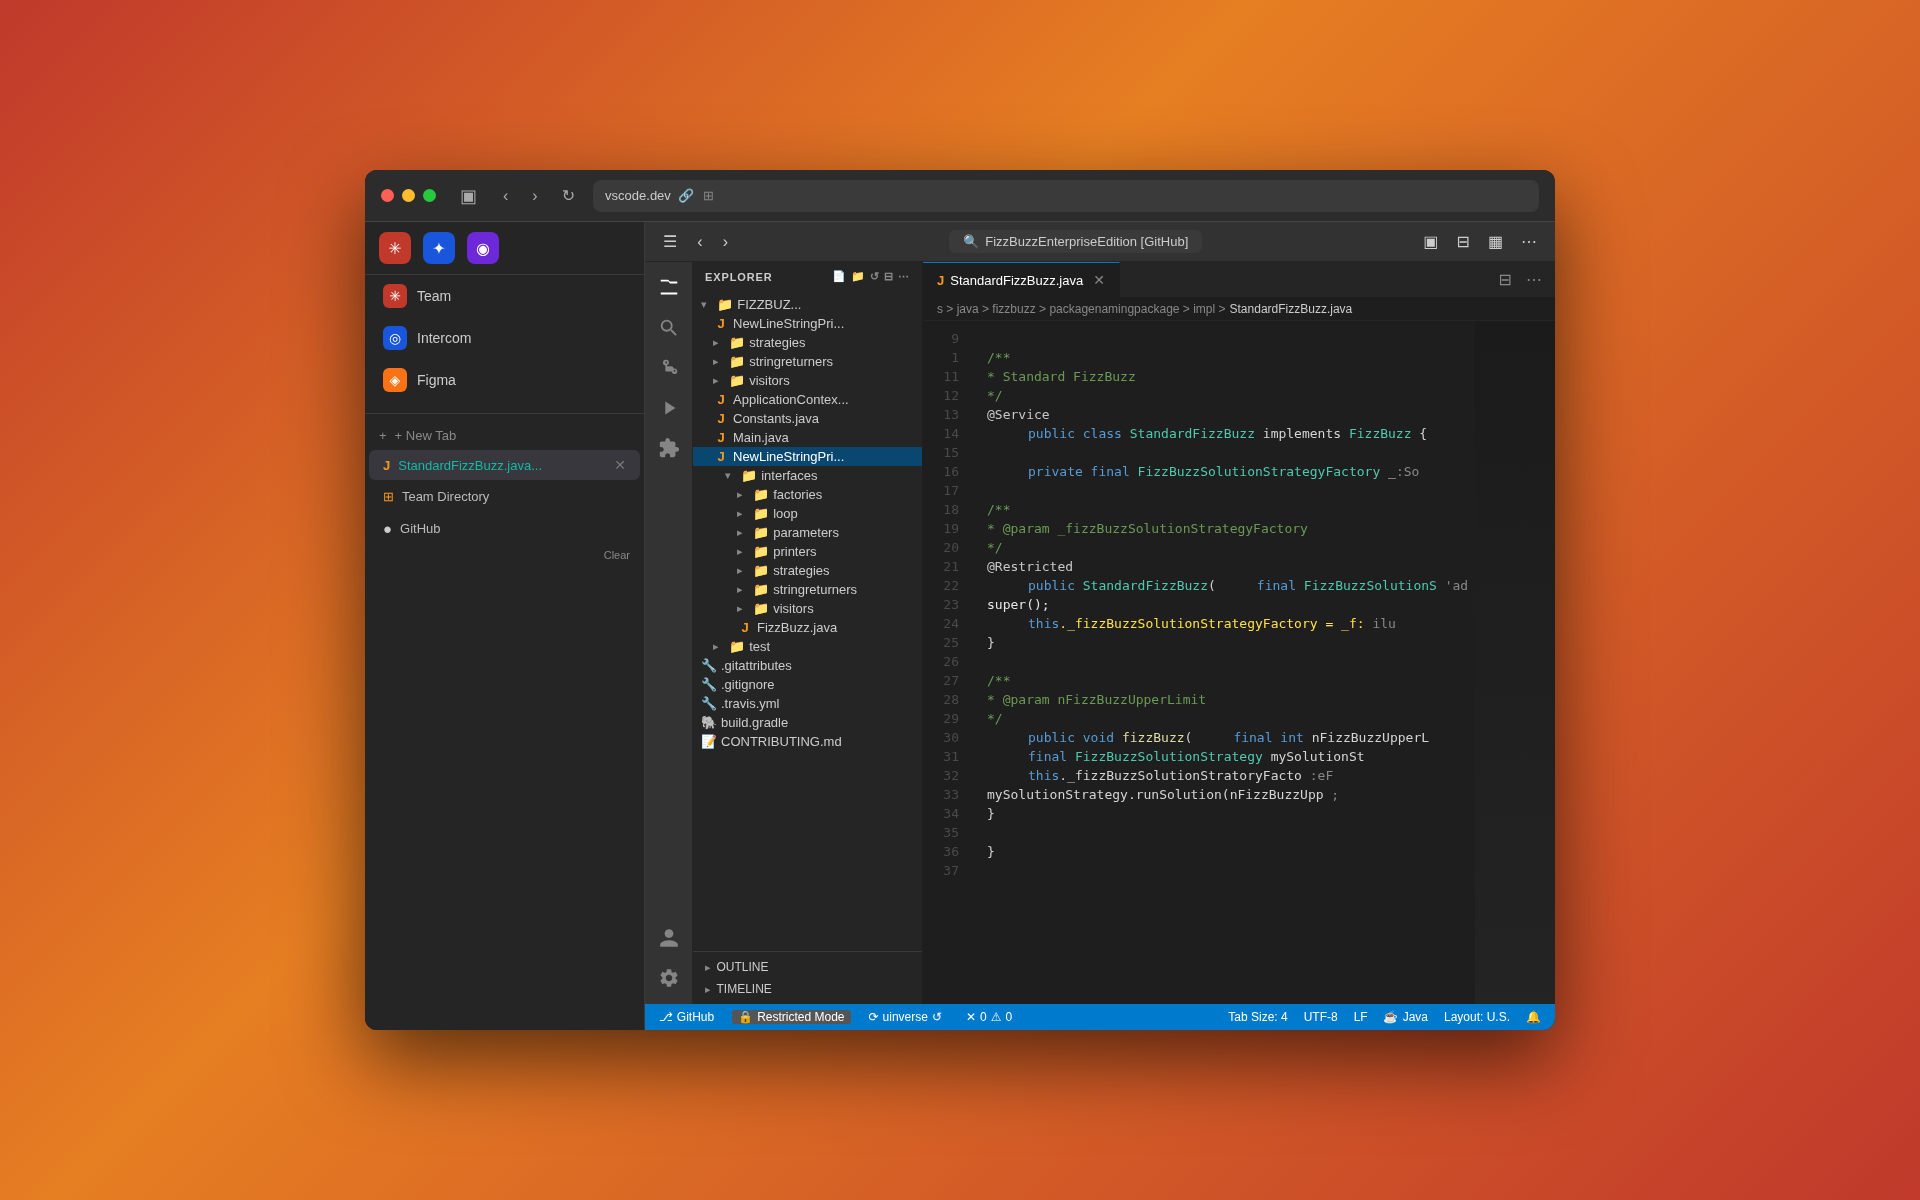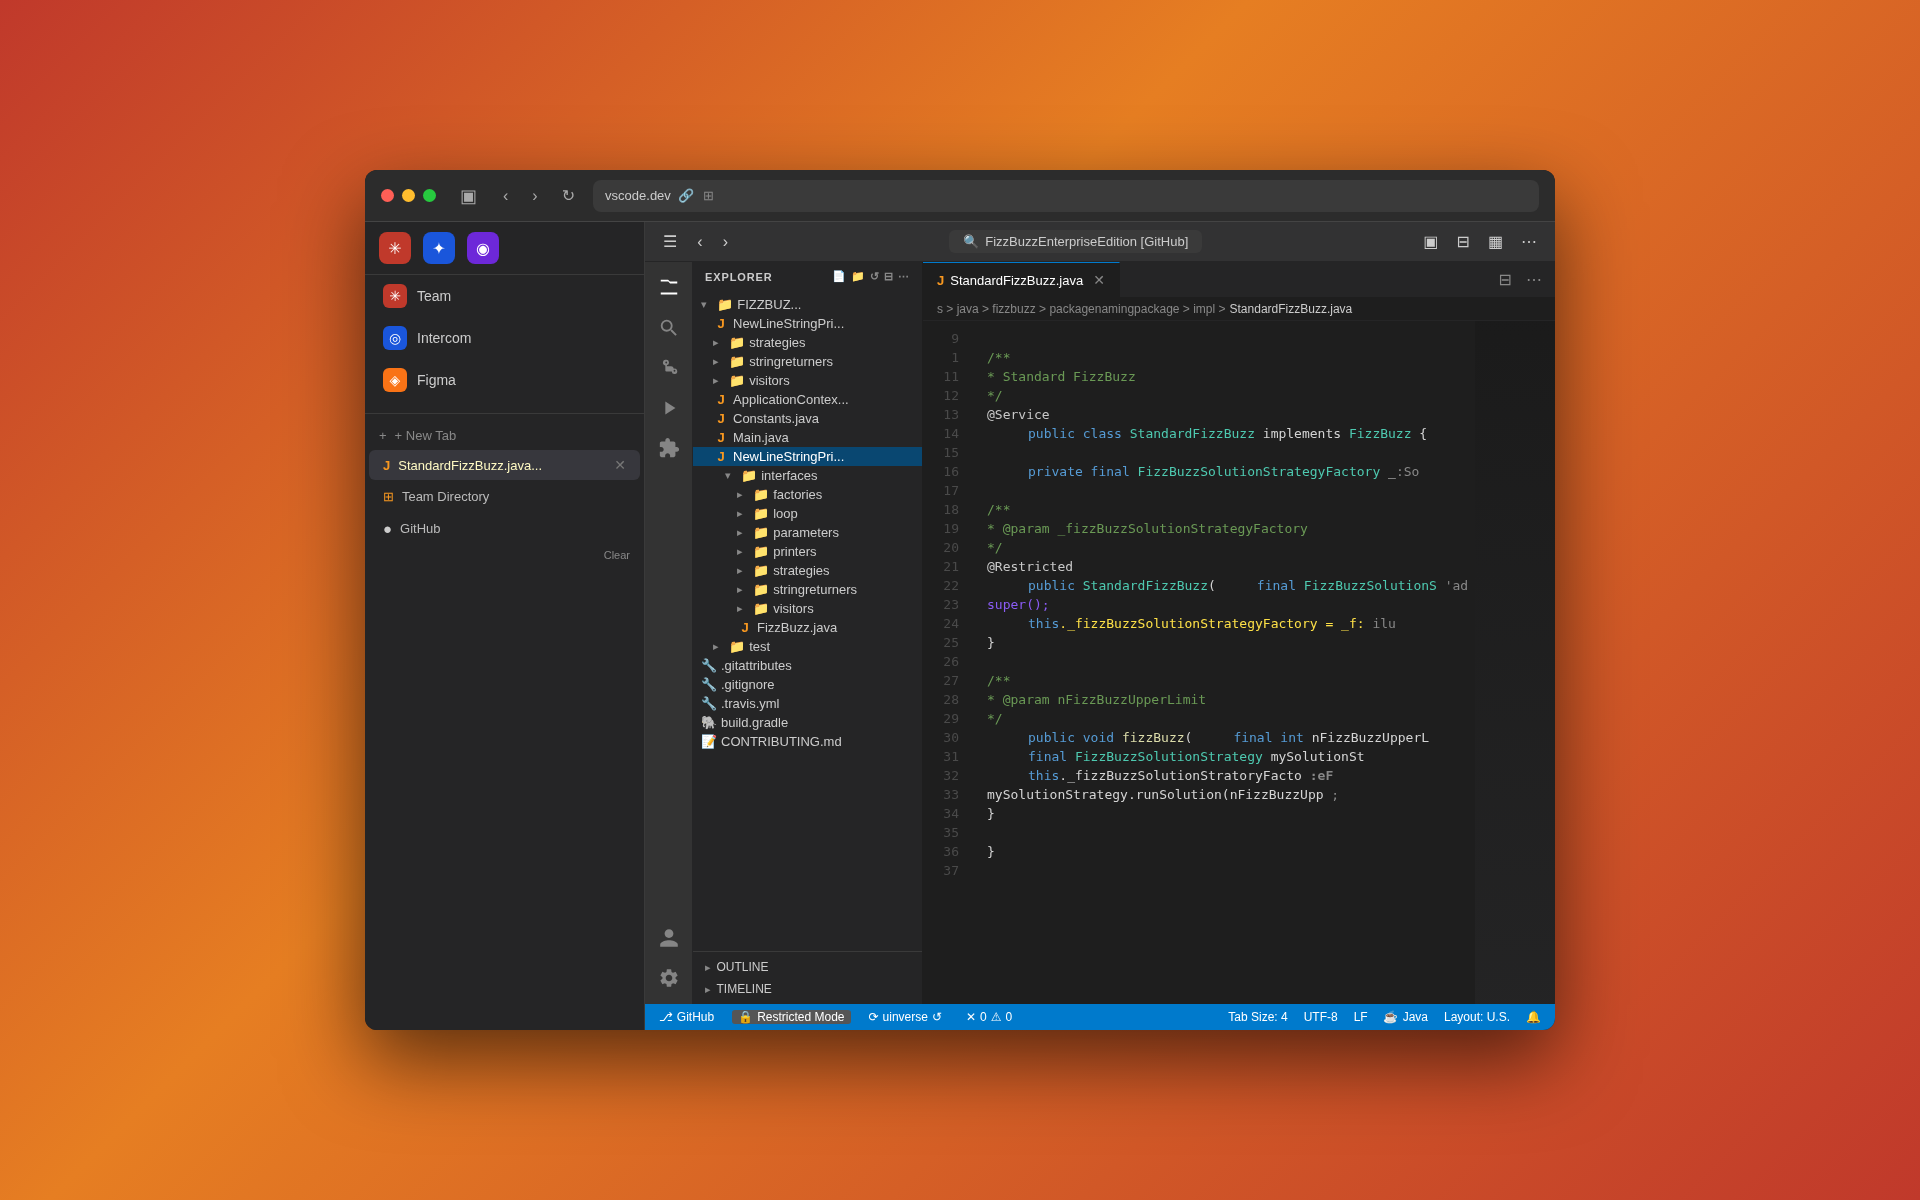--- a/index.html
+++ b/index.html
@@ -534,21 +534,21 @@
 
       <div style="margin-top:12px; border-top:1px solid #3a3a3a; padding-top:8px;">
         <div class="new-tab-btn">
           <span style="color:#888;">+</span>
           <span>+ New Tab</span>
         </div>
       </div>
 
       <div class="tab-item active-tab">
         <span style="color:#f89820; font-size:13px; font-weight:bold;">J</span>
-        <span style="font-size:13px; color:#fef9c3;">StandardFizzBuzz.java...</span>
+        <span style="font-size:13px; color:#14b8a6;">StandardFizzBuzz.java...</span>
         <span class="tab-close">✕</span>
       </div>
 
       <div class="tab-item">
         <span style="color:#f89820; font-size:13px;">⊞</span>
         <span style="font-size:13px;">Team Directory</span>
       </div>
 
       <div class="tab-item">
         <span style="color:#ccc; font-size:15px;">●</span>
@@ -821,30 +821,30 @@
               <div class="code-line"><span class="code-annotation">@Service</span></div>
               <div class="code-line"><span class="code-keyword">public class </span><span class="code-class">StandardFizzBuzz</span><span style="color:#d4d4d4;"> implements </span><span class="code-interface">FizzBuzz</span><span style="color:#d4d4d4;"> {</span></div>
               <div class="code-line">&nbsp;</div>
               <div class="code-line"><span style="color:#d4d4d4;">  </span><span class="code-keyword">private final </span><span class="code-type">FizzBuzzSolutionStrategyFactory</span><span style="color:#d4d4d4;"> _</span><span style="color:#888;">:So</span></div>
               <div class="code-line">&nbsp;</div>
               <div class="code-line"><span class="code-comment">  /**</span></div>
               <div class="code-line"><span class="code-comment">   * @param _fizzBuzzSolutionStrategyFactory</span></div>
               <div class="code-line"><span class="code-comment">   */</span></div>
               <div class="code-line"><span class="code-annotation">@Restricted</span></div>
               <div class="code-line"><span style="color:#d4d4d4;">  </span><span class="code-keyword">public </span><span class="code-class">StandardFizzBuzz</span><span style="color:#d4d4d4;">(</span><span class="code-keyword">final </span><span class="code-type">FizzBuzzSolutionS</span><span style="color:#888;"> 'ad</span></div>
-              <div class="code-line"><span style="color:#8b5cf6;">    super();</span></div>
+              <div class="code-line"><span style="color:#e5e5e5;">    super();</span></div>
               <div class="code-line"><span style="color:#d4d4d4;">    </span><span class="code-keyword">this</span><span style="color:#fde047;">._fizzBuzzSolutionStrategyFactory = _f:</span><span style="color:#888;"> ilu</span></div>
               <div class="code-line"><span style="color:#d4d4d4;">  }</span></div>
               <div class="code-line">&nbsp;</div>
               <div class="code-line"><span class="code-comment">  /**</span></div>
               <div class="code-line"><span class="code-comment">   * @param nFizzBuzzUpperLimit</span></div>
               <div class="code-line"><span class="code-comment">   */</span></div>
               <div class="code-line"><span style="color:#d4d4d4;">  </span><span class="code-keyword">public void </span><span style="color:#dcdcaa;">fizzBuzz</span><span style="color:#d4d4d4;">(</span><span class="code-keyword">final int</span><span style="color:#d4d4d4;"> nFizzBuzzUpperL</span></div>
               <div class="code-line"><span style="color:#d4d4d4;">    </span><span class="code-keyword">final </span><span class="code-type">FizzBuzzSolutionStrategy</span><span style="color:#d4d4d4;"> mySolutionSt</span></div>
-              <div class="code-line"><span style="color:#d4d4d4;">      </span><span class="code-keyword">this</span><span style="color:#d4d4d4;">._fizzBuzzSolutionStratoryFacto</span><span style="color:#888;font-weight:bold;"> :eF</span></div>
+              <div class="code-line"><span style="color:#d4d4d4;">      </span><span class="code-keyword">this</span><span style="color:#d4d4d4;">._fizzBuzzSolutionStratoryFacto</span><span style="color:#888;"> :eF</span></div>
               <div class="code-line"><span style="color:#d4d4d4;">    mySolutionStrategy.runSolution(nFizzBuzzUpp</span><span style="color:#888;">    ;</span></div>
               <div class="code-line"><span style="color:#d4d4d4;">  }</span></div>
               <div class="code-line">&nbsp;</div>
               <div class="code-line"><span style="color:#d4d4d4;">}</span></div>
               <div class="code-line">&nbsp;</div>
             </div>
 
             <div class="minimap-container">
               <div style="width:100%; height:100%; background: linear-gradient(to bottom, #1a1a1a 0%, #252526 100%); opacity:0.8;"></div>
             </div>

